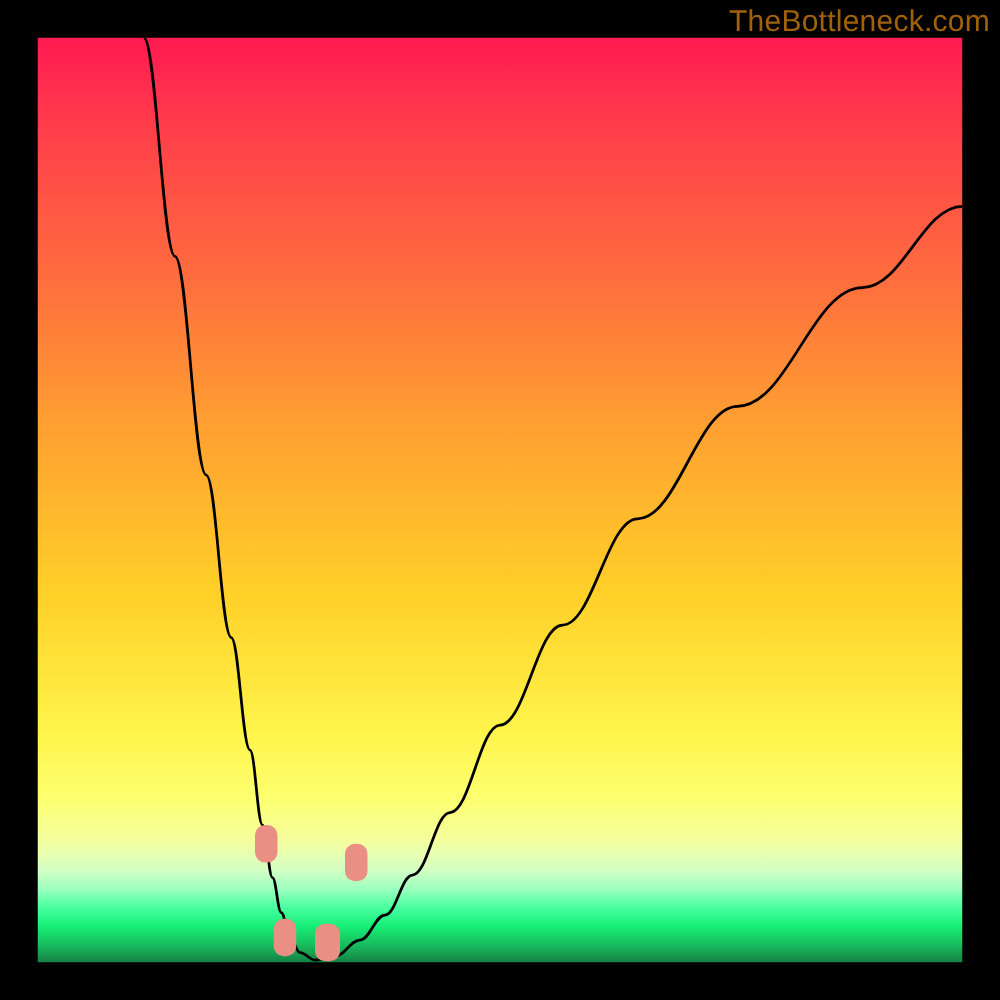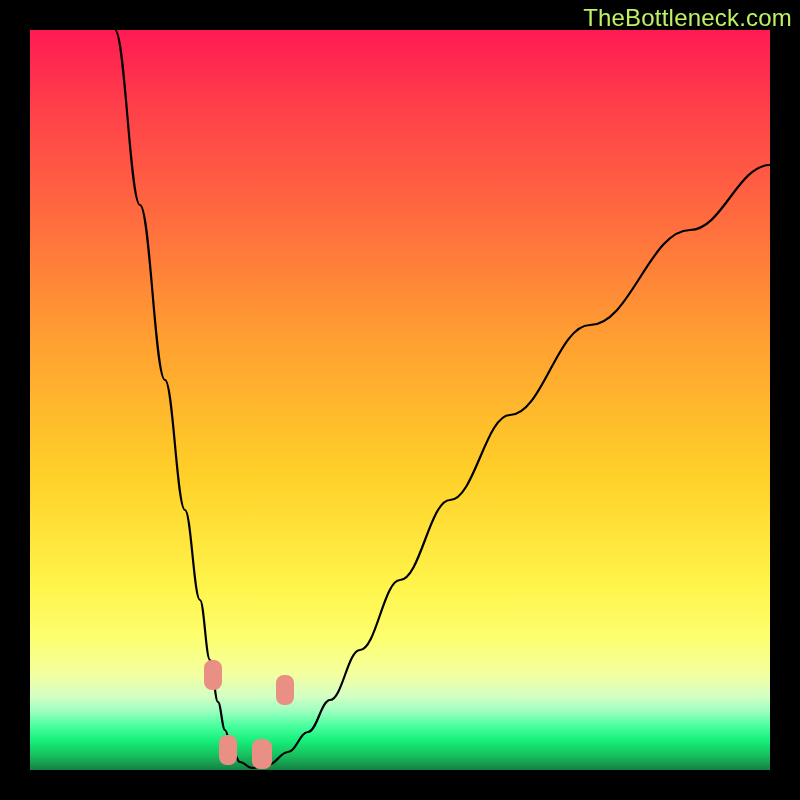--- a/index.html
+++ b/index.html
@@ -39,21 +39,21 @@
       #17d86a 97%,
       #17c060 98%,
       #17a050 99%,
       #158045 100%
     );
   }
   .watermark {
     position: absolute;
     top: 4px;
     right: 8px;
-    color: #bef264;
+    color: #a16207;
     font-size: 24px;
     font-weight: 500;
     letter-spacing: 0.2px;
     user-select: none;
     margin-left: 10px;
   }
   svg.curve {
     position: absolute;
     inset: 0;
   }

